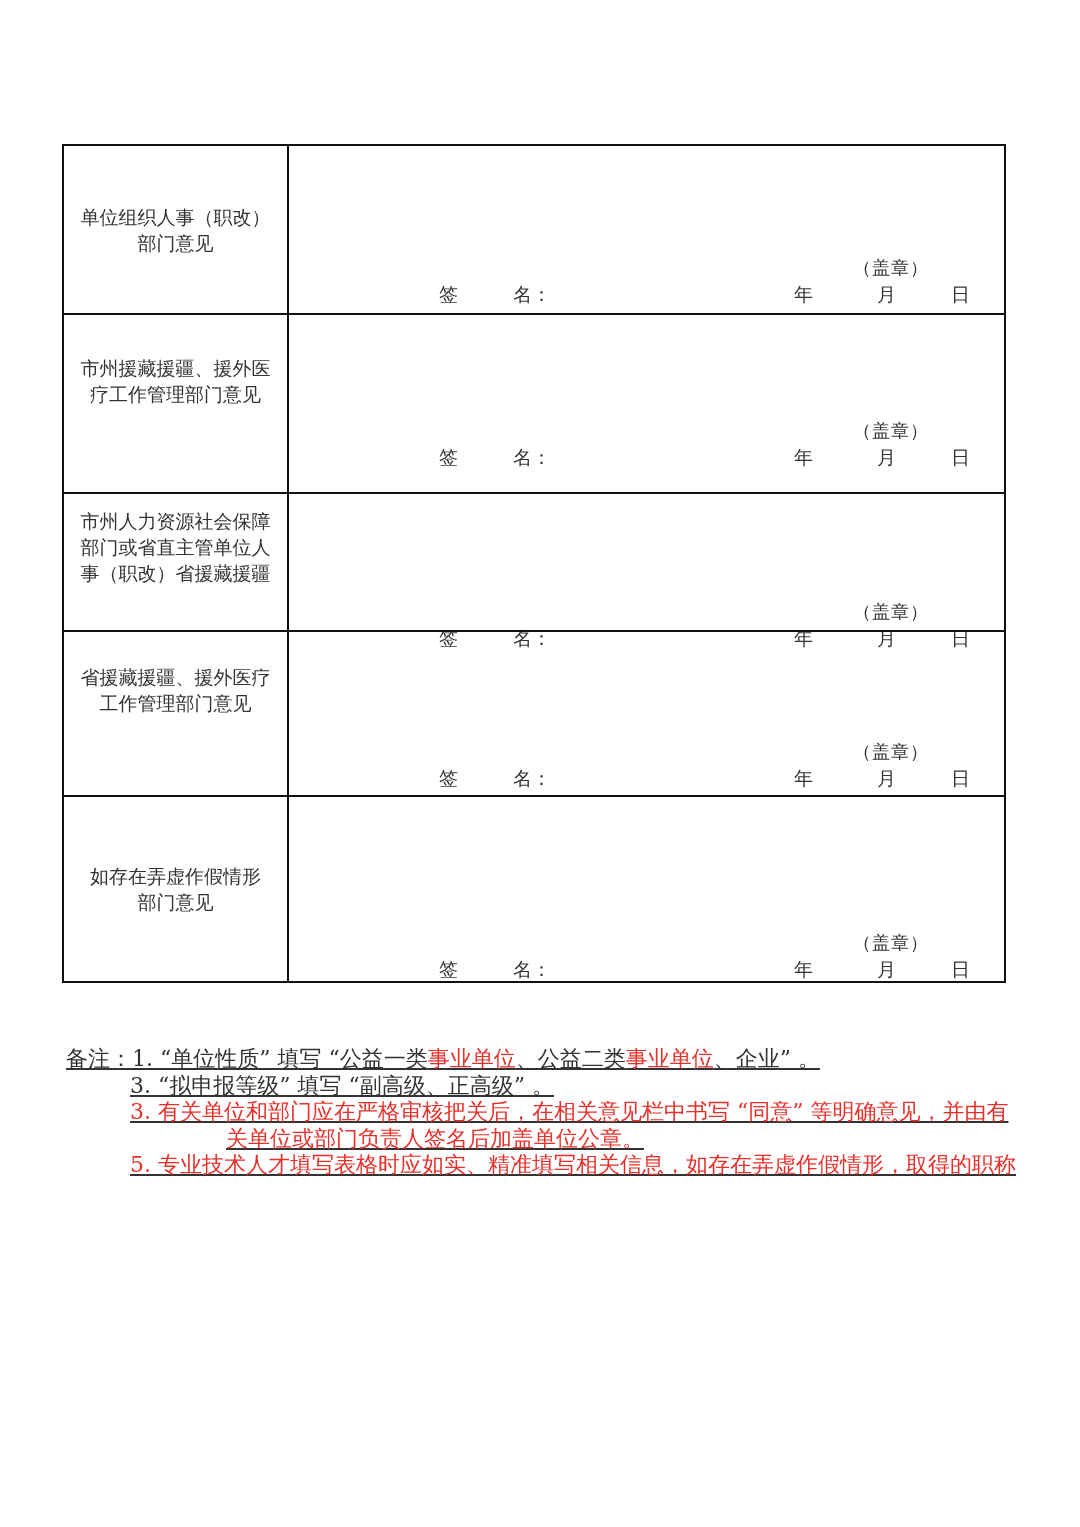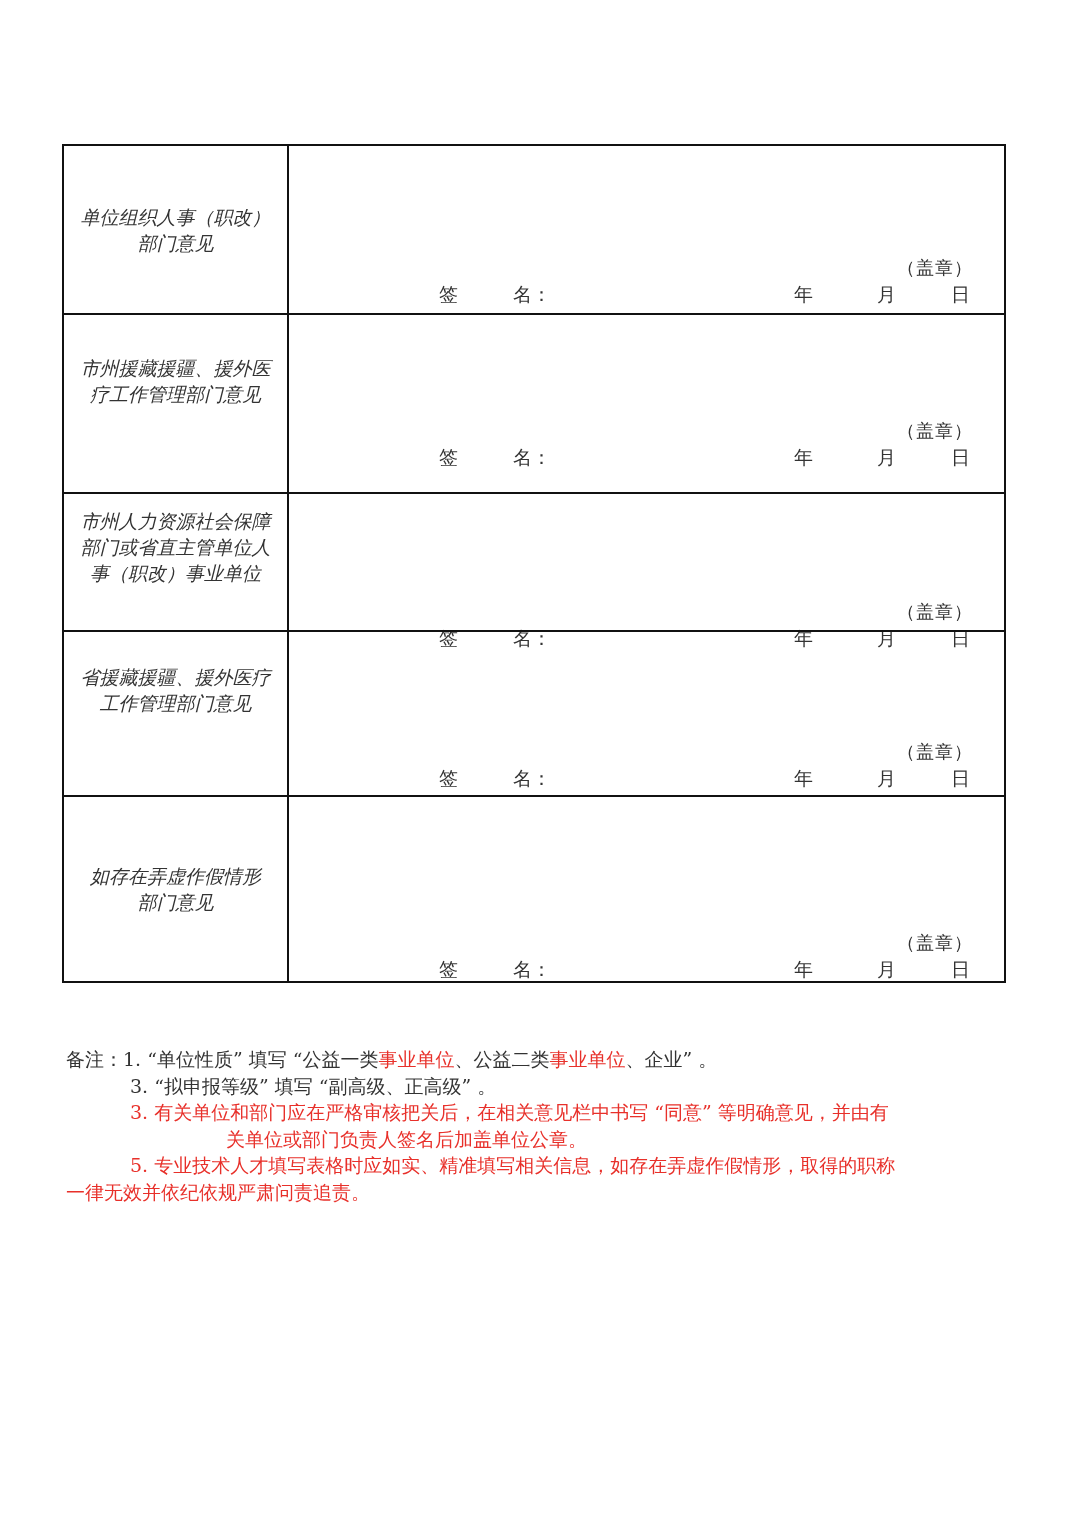--- a/index.html
+++ b/index.html
@@ -16,32 +16,31 @@
     position: relative; display: flex; border-top: 2px solid #111;
     box-sizing: border-box;
   }
   .row:first-child { border-top: none; }
   .label-cell {
     width: 225px; border-right: 2px solid #111; box-sizing: border-box;
     display: flex; align-items: center; justify-content: center;
     text-align: center; font-size: 19px; line-height: 26px;
     padding: 0 6px; color: #333;
   }
-  .label-cell span { display: block; font-style: italic; }
+  .label-cell span { display: block; }
   .opinion-cell { flex: 1; position: relative; }
   .seal {
     position: absolute; left: 564px; font-size: 18px; color: #333;
     letter-spacing: 1px;
-    margin-left: 44px;
   }
   .sign-line { position: absolute; left: 0; right: 0; font-size: 19px; color: #333; }
   .sign-line .w { position: absolute; }
   .notes {
     position: absolute; left: 66px; top: 1046px; width: 950px;
-    font-size: 19px; line-height: 26.5px; color: #333;
+    font-size: 22px; line-height: 26.5px; color: #333; text-decoration: underline;
   }
   .notes .line { white-space: nowrap; }
   .red { color: #e8302a; }
   .indent1 { padding-left: 64px; }
   .indent4 { padding-left: 64px; }
   .indent4b { padding-left: 160px; }
 </style>
 </head>
 <body>
 
@@ -83,21 +82,21 @@
         <span class="w" style="left:662px">日</span>
       </div>
     </div>
   </div>
 
   <div class="row" style="height:138px">
     <div class="label-cell">
       <div style="margin-top:-30px">
         <span>市州人力资源社会保障</span>
         <span>部门或省直主管单位人</span>
-        <span>事（职改）事业单位</span>
+        <span>事（职改）省援藏援疆</span>
       </div>
     </div>
     <div class="opinion-cell">
       <span class="seal" style="top:106px">（盖章）</span>
       <div class="sign-line" style="top:132px">
         <span class="w" style="left:150px">签</span>
         <span class="w" style="left:224px">名：</span>
         <span class="w" style="left:505px">年</span>
         <span class="w" style="left:588px">月</span>
         <span class="w" style="left:662px">日</span>
@@ -146,14 +145,13 @@
 </div>
 
 <div class="notes">
   <div class="line">
     <span>备注：</span><span>1. “单位性质” 填写 “公益一类</span><span class="red">事业单位</span><span>、公益二类</span><span class="red">事业单位</span><span>、企业” 。</span>
   </div>
   <div class="line indent1">3. “拟申报等级” 填写 “副高级、正高级” 。</div>
   <div class="line indent4 red">3. 有关单位和部门应在严格审核把关后，在相关意见栏中书写 “同意” 等明确意见，并由有</div>
   <div class="line indent4b red">关单位或部门负责人签名后加盖单位公章。</div>
   <div class="line indent4 red">5. 专业技术人才填写表格时应如实、精准填写相关信息，如存在弄虚作假情形，取得的职称</div>
-  <div class="line red">一律无效并依纪依规严肃问责追责。</div>
 </div>
 
 </body></html>

